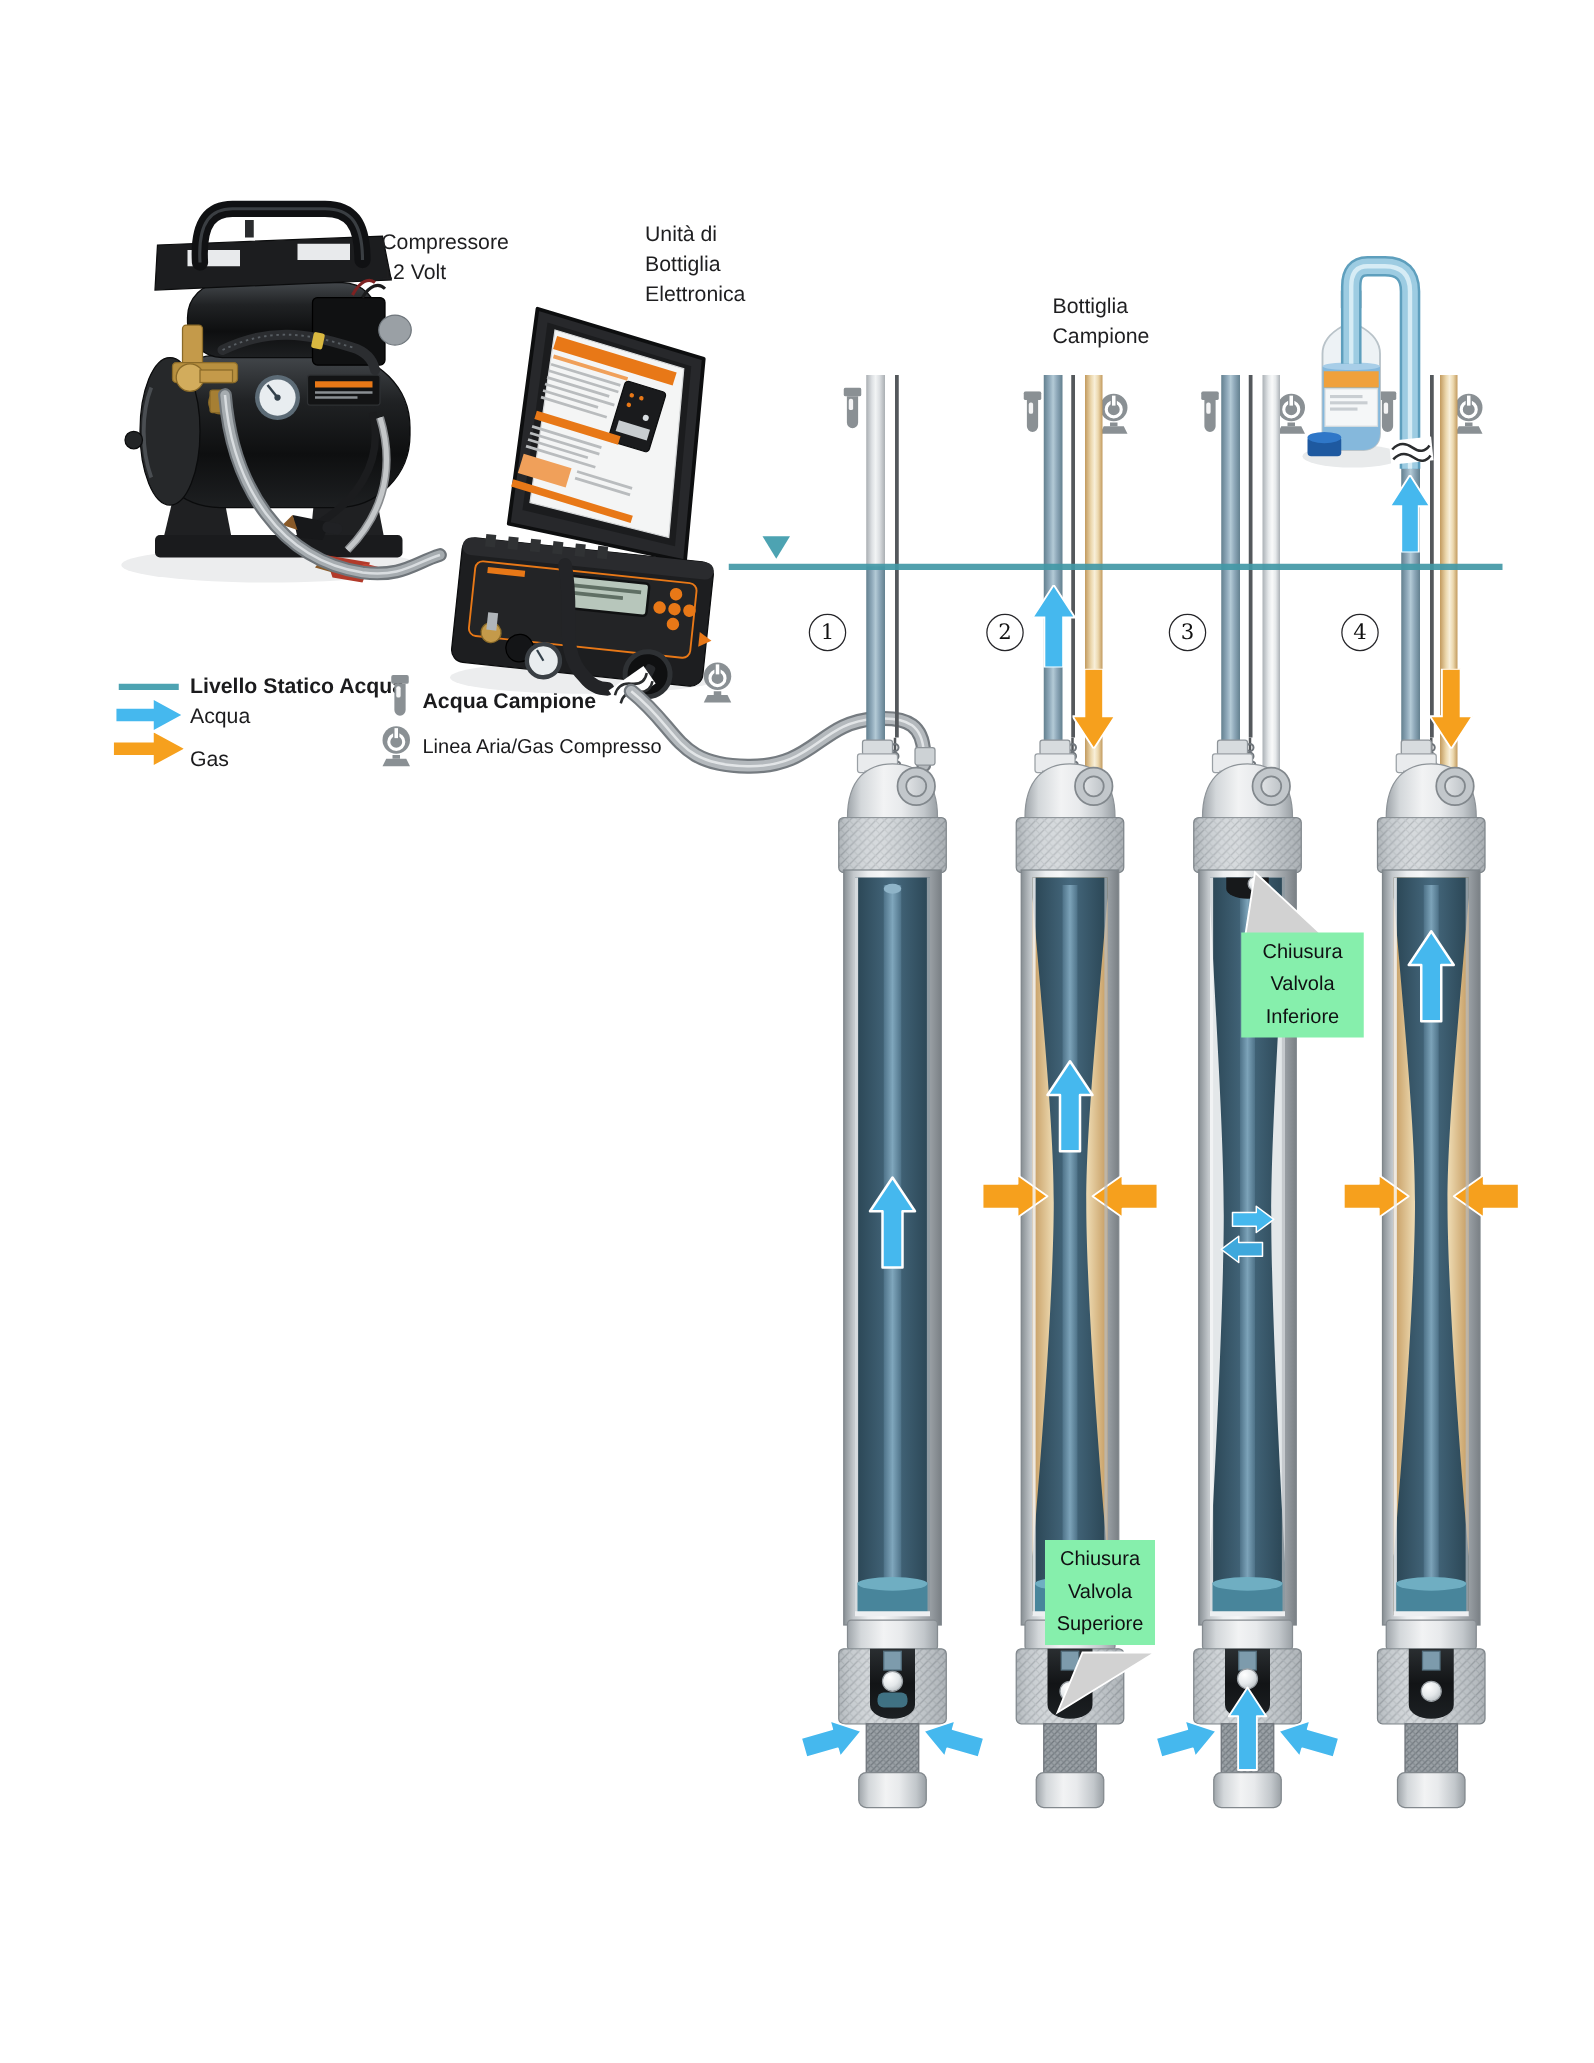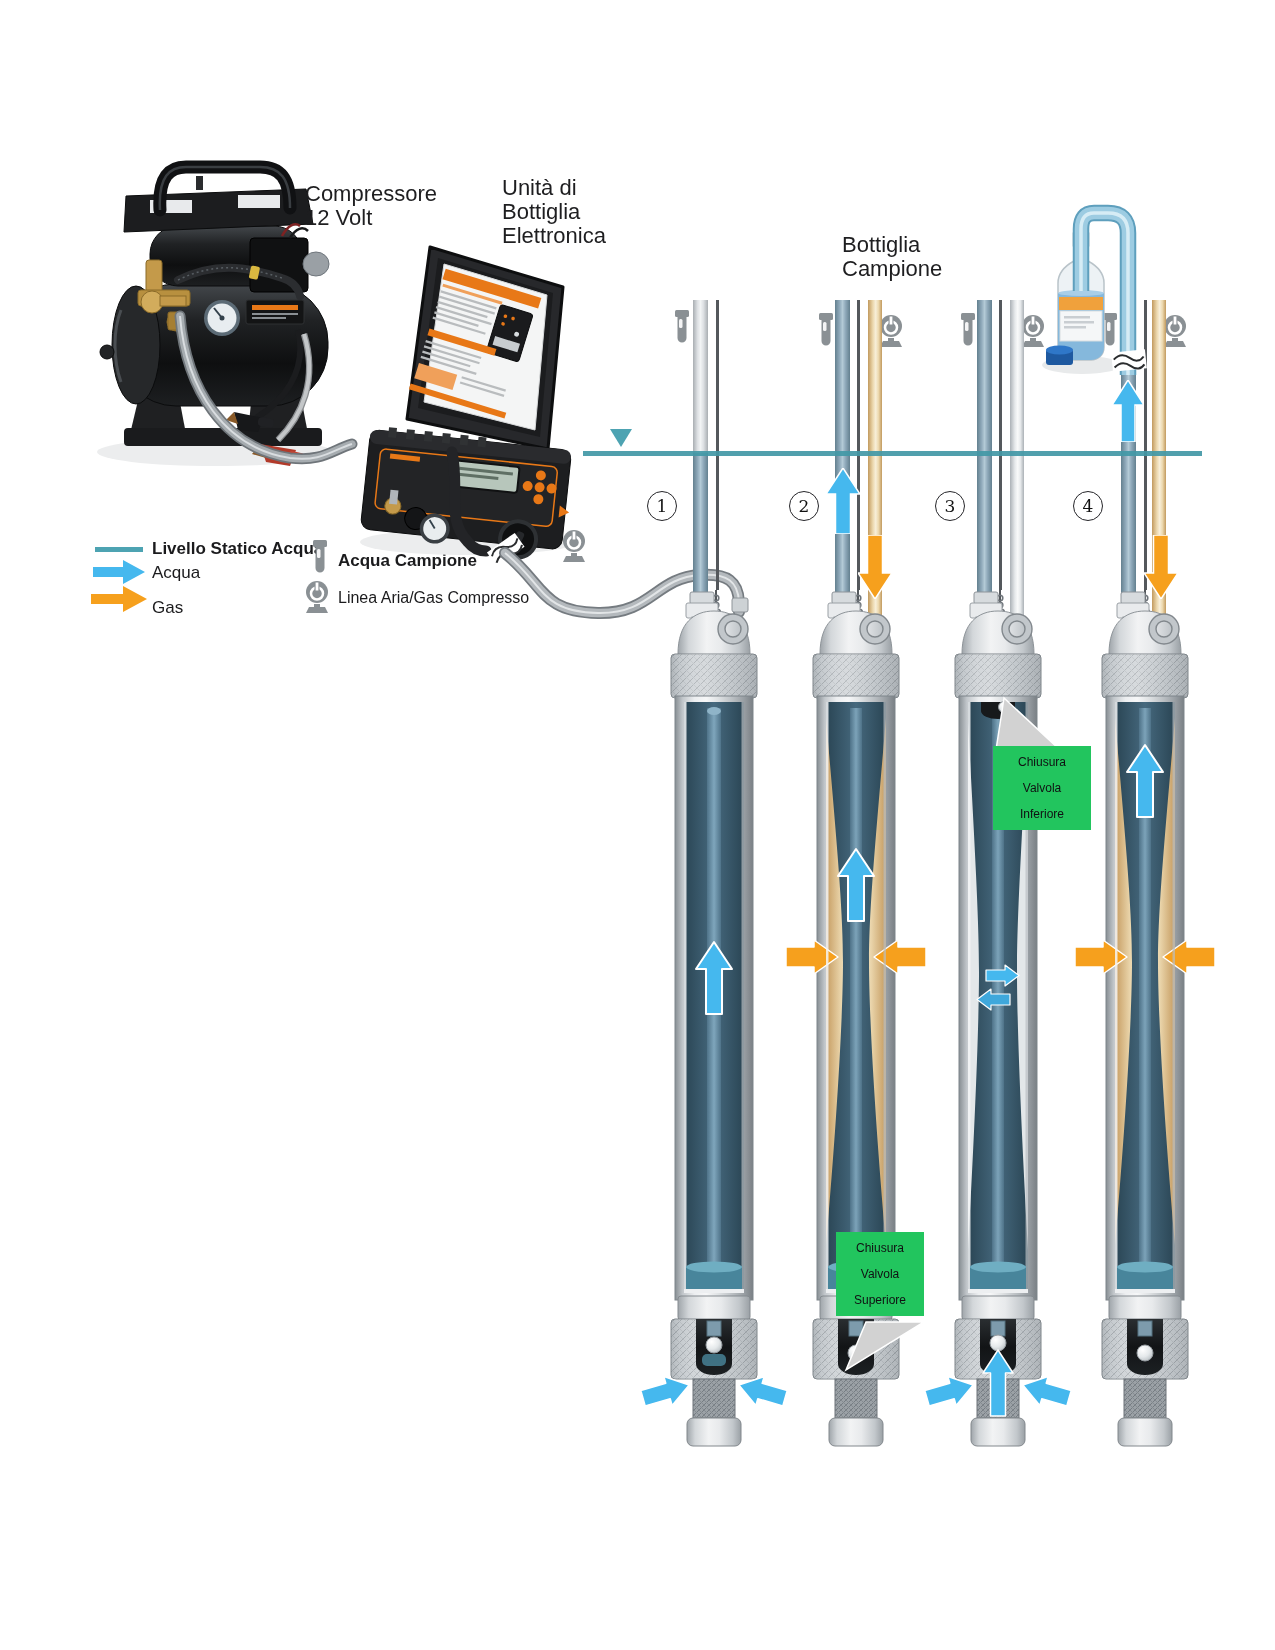--- a/index.html
+++ b/index.html
@@ -1,27 +1,27 @@
 <!DOCTYPE html>
 <html><head>
 <meta charset="utf-8">
 <style>
   html,body{margin:0;padding:0;background:#fff;}
   #canvas{position:relative;width:1275px;height:1650px;background:#fff;overflow:hidden;
           font-family:"Liberation Sans","DejaVu Sans",sans-serif;color:#1e1e20;}
   .abs{position:absolute;}
-  .lbl{font-size:22px;line-height:24px;color:#1e1e20;}
+  .lbl{font-size:17px;line-height:24px;color:#1e1e20;}
   .lbl div{white-space:nowrap;}
   .legend-text{font-size:17px;color:#1b1b1d;white-space:nowrap;}
   .legend-text.b{font-weight:bold;}
   .legend-text.sm{font-size:16px;}
   .step{width:28px;height:28px;border:1.6px solid #26262a;border-radius:50%;background:#fff;
         font-family:"DejaVu Serif","Liberation Serif",serif;font-size:17px;line-height:28px;
         text-align:center;color:#111;}
-  .callout{background:#22c55e;color:#101012;font-size:12px;line-height:26px;text-align:center;
+  .callout{background:#86efac;color:#101012;font-size:16px;line-height:26px;text-align:center;
            padding:3px 0;z-index:30;}
   .tube{position:absolute;z-index:2;}
   .tube.sample{width:15px;background:linear-gradient(90deg,#63808f,#8fa9ba 30%,#b3cad6 50%,#8fa9ba 70%,#63808f);}
   .tube.graye{width:15px;background:linear-gradient(90deg,#a9aeb2,#dde0e3 30%,#f2f4f5 50%,#dde0e3 70%,#a9aeb2);}
   .tube.tan{width:14px;background:linear-gradient(90deg,#c29a5e,#ecd8ae 35%,#f8efd9 55%,#ecd8ae 75%,#c29a5e);}
   .tube.whitee{width:14px;background:linear-gradient(90deg,#abb1b6,#e6e9eb 35%,#f9fafa 55%,#e6e9eb 75%,#abb1b6);}
   .wire{position:absolute;width:3px;background:#54585c;z-index:2;}
   .waterline{position:absolute;left:583px;top:451px;width:619px;height:5px;background:rgba(66,152,166,.92);z-index:5;}
   .watermark{position:absolute;left:610px;top:429px;width:0;height:0;z-index:5;
              border-left:11px solid transparent;border-right:11px solid transparent;border-top:18px solid #4da3b2;}
@@ -240,21 +240,21 @@
       <path d="M505,553 C545,585 540,612 598,613 C652,614 655,578 700,575 C728,573 738,582 739,602 L739,612" stroke="#757B80" stroke-width="12" fill="none" stroke-linecap="round"></path>
       <path d="M505,553 C545,585 540,612 598,613 C652,614 655,578 700,575 C728,573 738,582 739,602 L739,612" stroke="#B4B9BD" stroke-width="8.5" fill="none" stroke-linecap="round"></path>
       <path d="M505,553 C545,585 540,612 598,613 C652,614 655,578 700,575 C728,573 738,582 739,602 L739,612" stroke="#E2E5E7" stroke-width="2" fill="none"></path>
     </g>
   </svg>
 
   <div class="abs lbl z10" style="left:305px;top:182px">
     <div>Compressore</div>
     <div>12 Volt</div>
   </div>
-  <div class="abs lbl z10" style="left:502px;top:176px">
+  <div class="abs lbl z10" style="left:516px;top:176px">
     <div>Unità di</div>
     <div>Bottiglia</div>
     <div>Elettronica</div>
   </div>
   <div class="abs lbl z10" style="left:842px;top:233px;width:150px;text-align:left">
     <div>Bottiglia</div>
     <div>Campione</div>
   </div>
 
   <div>

